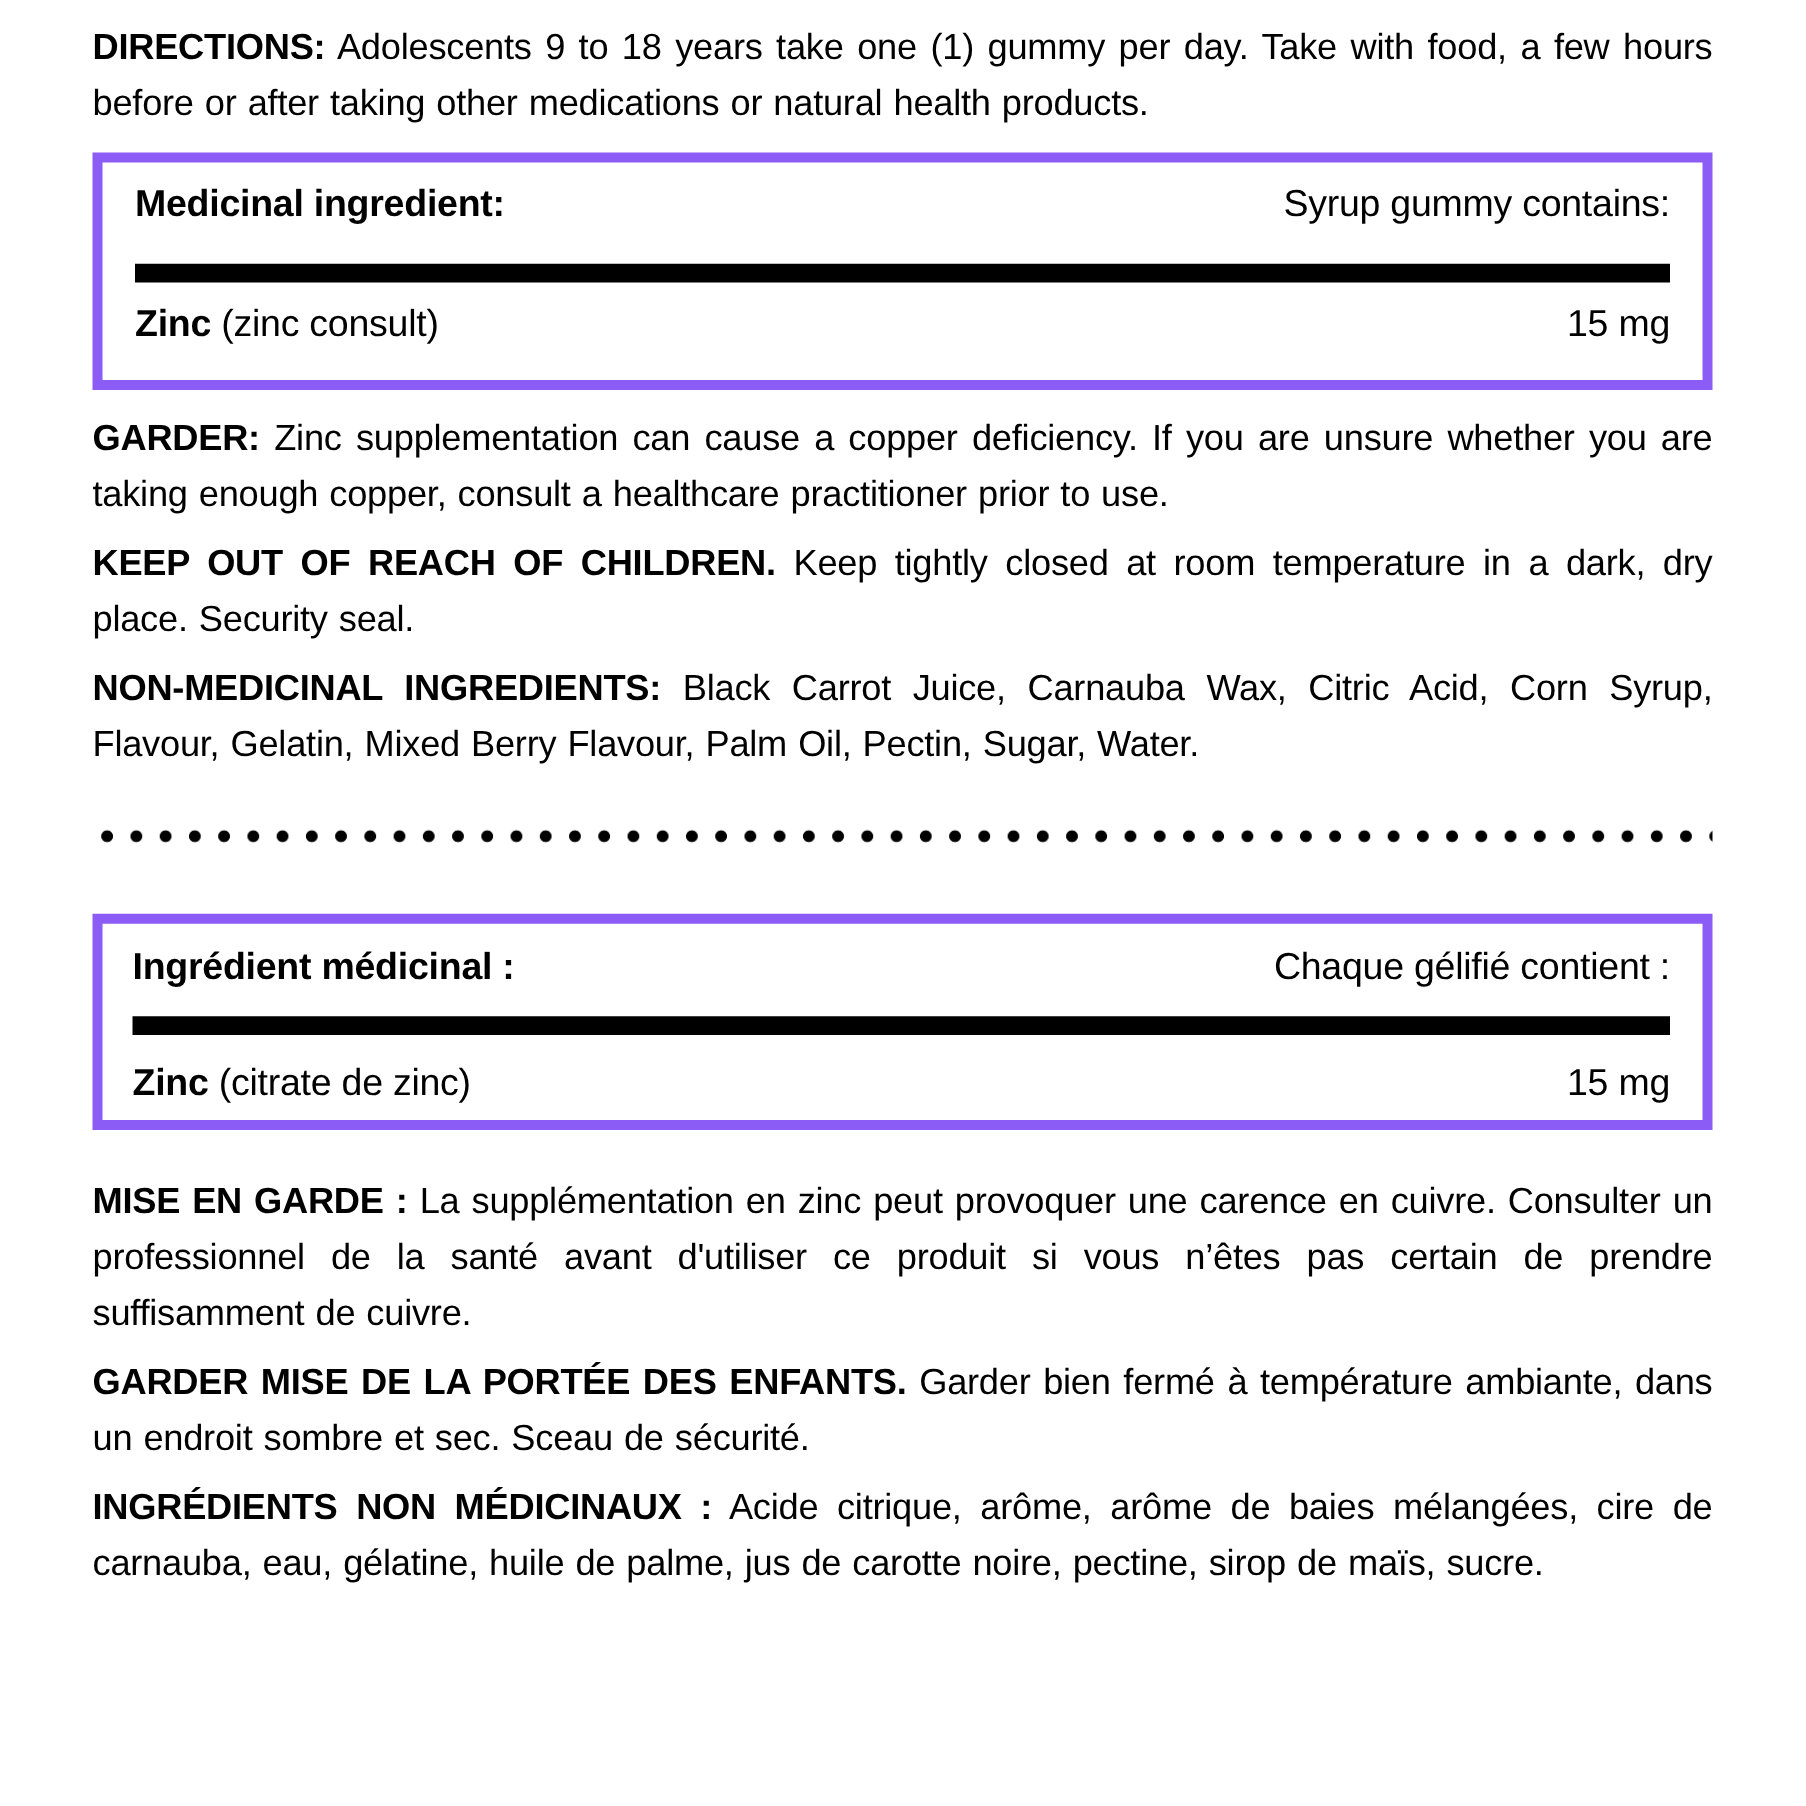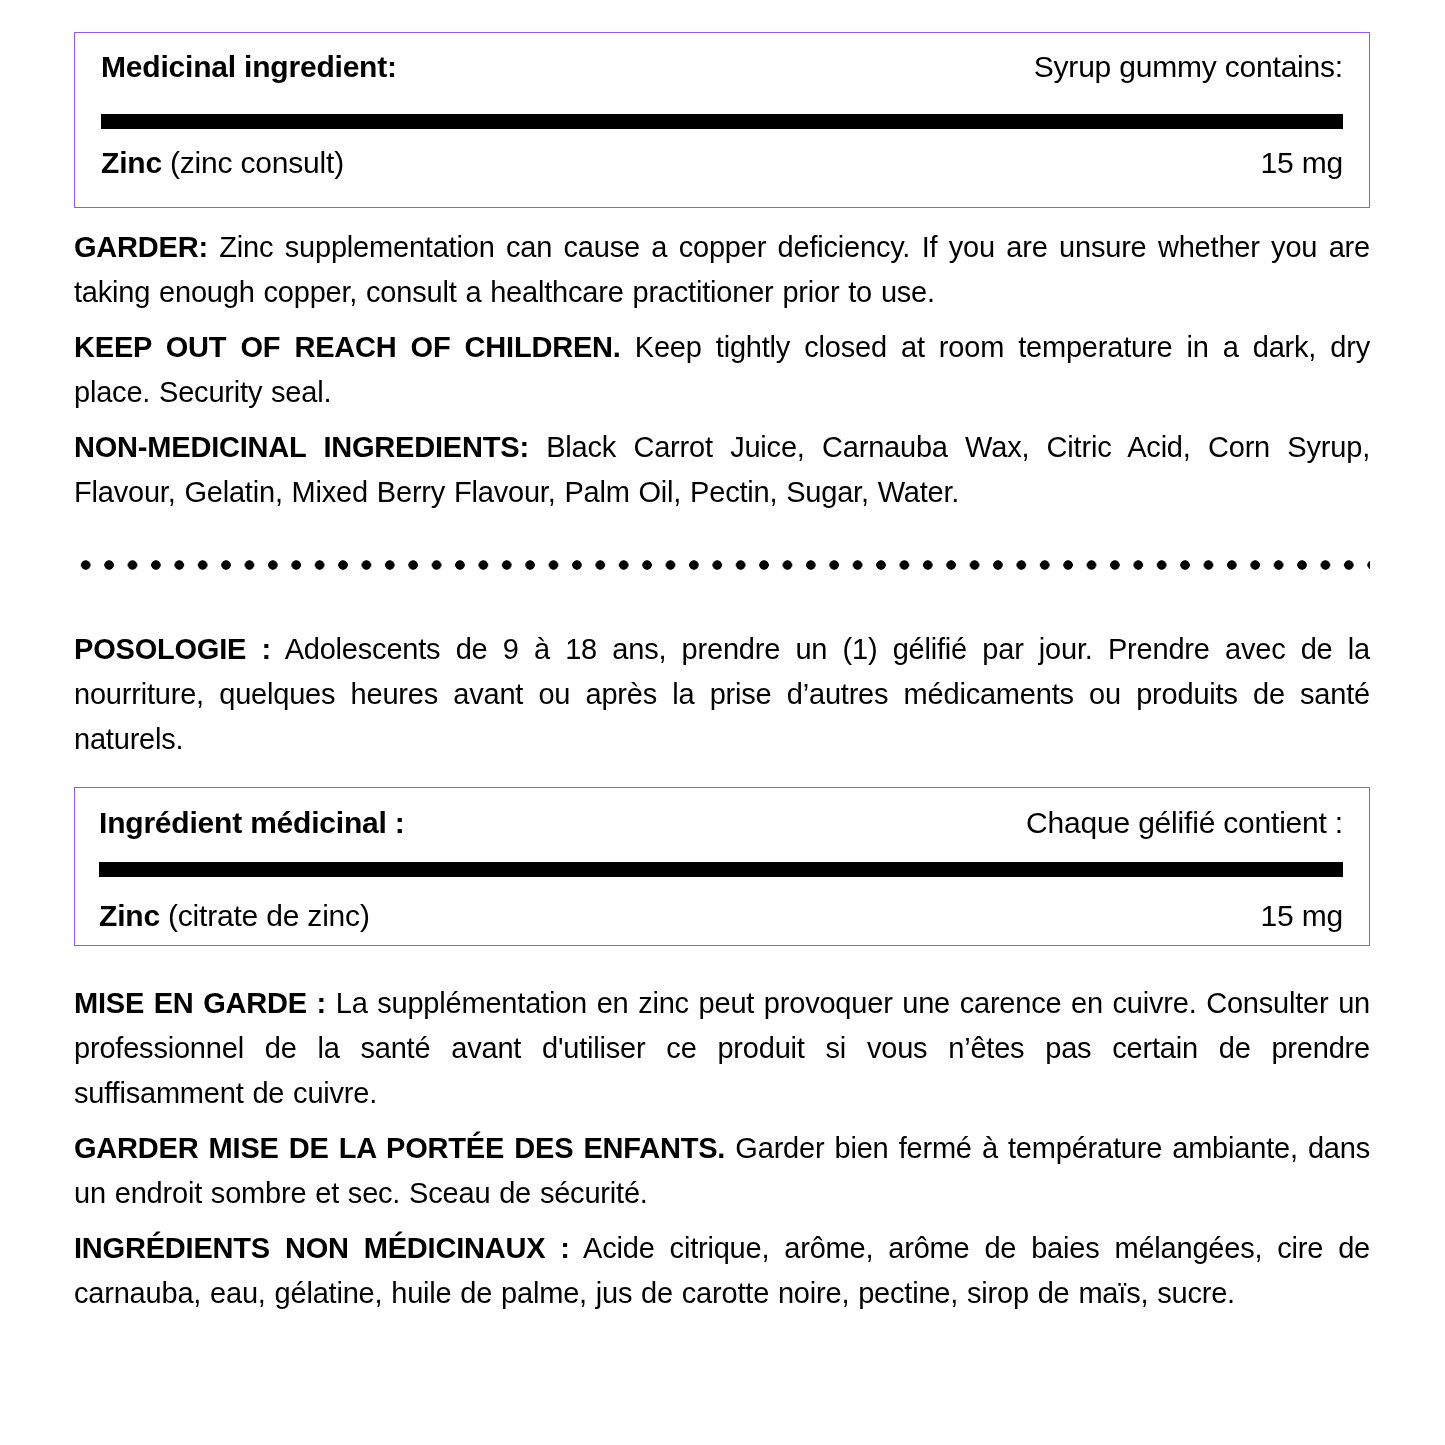--- a/index.html
+++ b/index.html
@@ -24,21 +24,21 @@
     letter-spacing: -0.2px;
     word-spacing: 1px;
     text-align: justify;
     margin: 0 0 10px 0;
   }
   .para b { font-weight: bold; }
 
   
   .ing-table {
     box-sizing: border-box;
-    border: 1px solid #8b5cf6;
+    border: 8px solid #8b5cf6;
     padding: 11px 26px 22px 26px;
   }
   .ing-table.en { margin: 16px 0 17px 0; }
   .ing-table.fr { margin: 25px 0 35px 0; padding: 12px 26px 7px 24px; }
   .t-head, .t-row {
     display: flex;
     justify-content: space-between;
     align-items: baseline;
     font-size: 30px;
     line-height: 45px;
@@ -61,20 +61,22 @@
     background-size: 23.4px 12px;
     background-repeat: repeat-x;
     background-position: left center;
   }
 </style>
 </head>
 <body>
 
 <div class="sheet">
 
+  <p class="para"><b>DIRECTIONS:</b>
+    <span>Adolescents 9 to 18 years take one (1) gummy per day. Take with food, a few hours before or after taking other medications or natural health products.</span></p>
 
   <div class="ing-table en">
     <div class="t-head">
       <span class="t-left">Medicinal ingredient:</span>
       <span class="t-right">Syrup gummy contains:</span>
     </div>
     <div class="thick-rule"></div>
     <div class="t-row">
       <span class="t-left"><b>Zinc</b>
         <span>(zinc consult)</span></span>
@@ -86,22 +88,20 @@
     <span>Zinc supplementation can cause a copper deficiency. If you are unsure whether you are taking enough copper, consult a healthcare practitioner prior to use.</span></p>
 
   <p class="para"><b>KEEP OUT OF REACH OF CHILDREN.</b>
     <span>Keep tightly closed at room temperature in a dark, dry place. Security seal.</span></p>
 
   <p class="para"><b>NON-MEDICINAL INGREDIENTS:</b>
     <span>Black Carrot Juice, Carnauba Wax, Citric Acid, Corn Syrup, Flavour, Gelatin, Mixed Berry Flavour, Palm Oil, Pectin, Sugar, Water.</span></p>
 
   <div class="dotted-divider"></div>
 
-  <p class="para"><b>POSOLOGIE :</b>
-    <span>Adolescents de 9 à 18 ans, prendre un (1) gélifié par jour. Prendre avec de la nourriture, quelques heures avant ou après la prise d’autres médicaments ou produits de santé naturels.</span></p>
 
   <div class="ing-table fr">
     <div class="t-head">
       <span class="t-left">Ingrédient médicinal :</span>
       <span class="t-right">Chaque gélifié contient :</span>
     </div>
     <div class="thick-rule"></div>
     <div class="t-row">
       <span class="t-left"><b>Zinc</b>
         <span>(citrate de zinc)</span></span>

